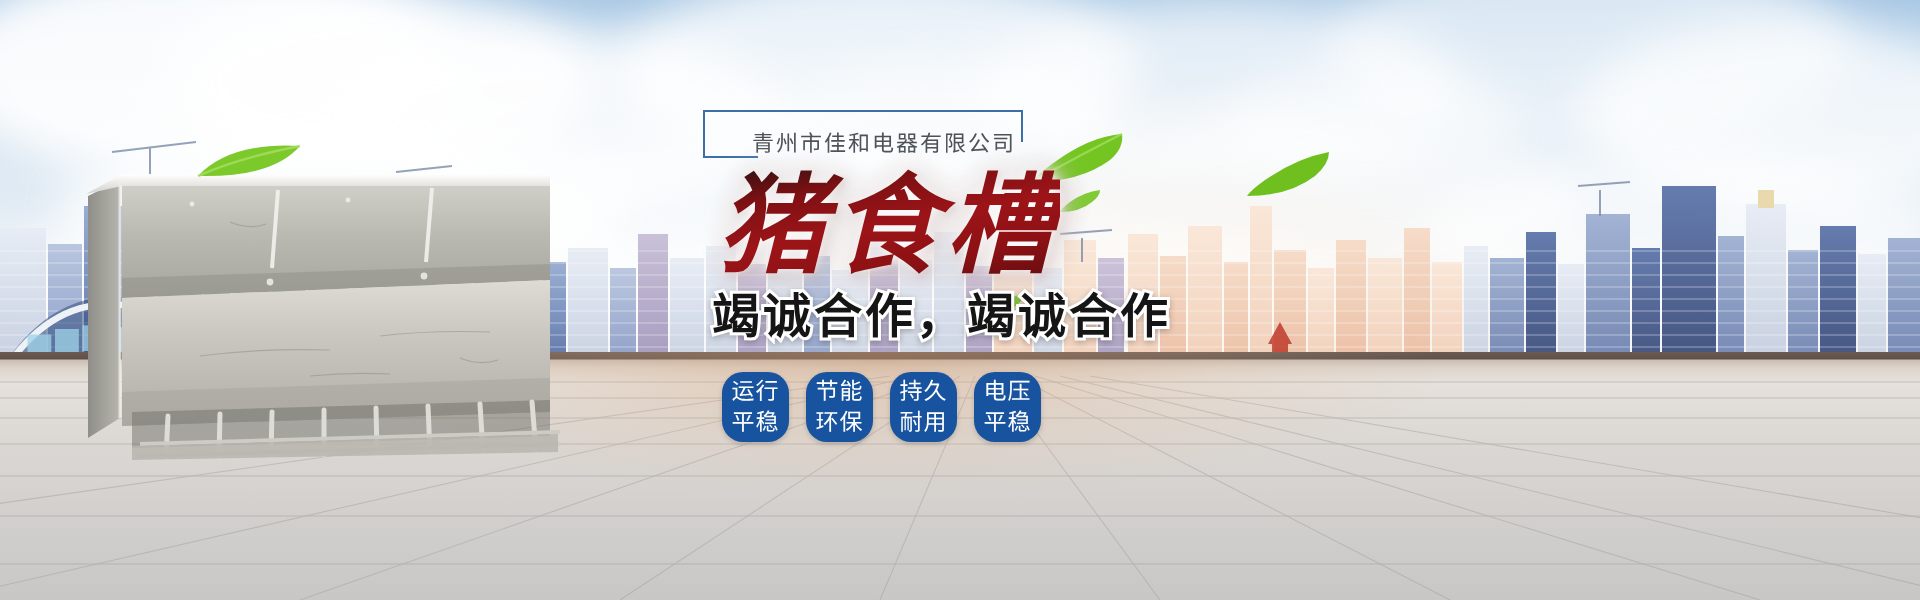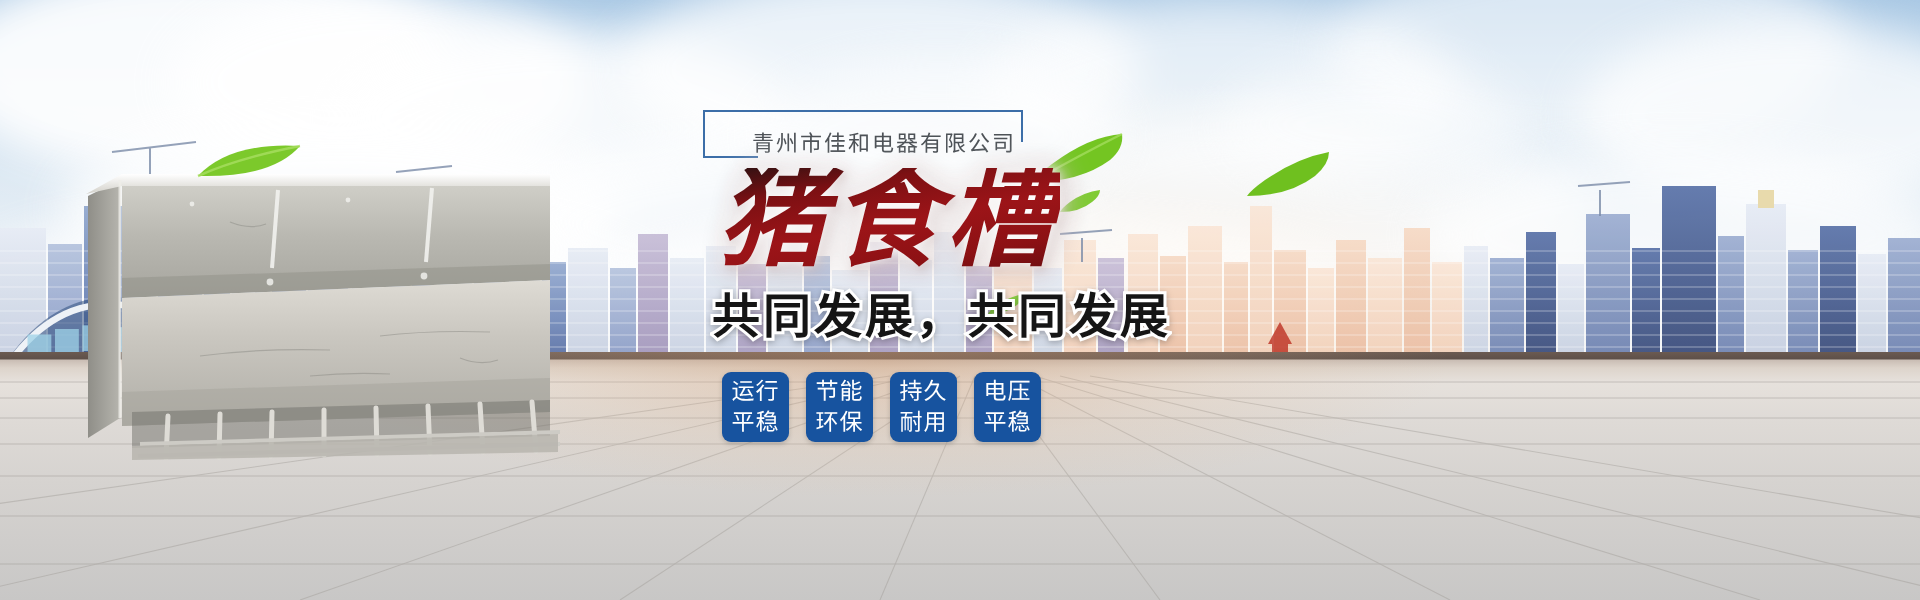--- a/index.html
+++ b/index.html
@@ -99,21 +99,21 @@
     position:absolute; left:752px; top:125px;
     font-size:22px; letter-spacing:2px; color:#4d5257;
     white-space:nowrap; font-weight:400;
     font-family:"DejaVu Sans","Liberation Sans",sans-serif;
   }
 
   .maintitle{
     position:absolute; left:718px; top:168px;
     font-size:108px; line-height:118px; white-space:nowrap;
     font-weight:700; letter-spacing:6px;
-    font-family:Liberation Mono, monospace;
+    font-family:Liberation Serif, serif;
     font-style:italic;
     color:#8e1414;
     background:linear-gradient(170deg,#2b1112 0%,#7d1013 22%,#9c1418 48%,#8d1114 72%,#5d0c0f 100%);
     -webkit-background-clip:text;
     background-clip:text;
     -webkit-text-fill-color:transparent;
     filter:drop-shadow(0 0 6px rgba(255,255,255,.95))
            drop-shadow(0 0 14px rgba(255,255,255,.85))
            drop-shadow(2px 3px 3px rgba(90,30,30,.35));
   }
@@ -127,21 +127,21 @@
     paint-order:stroke fill;
     filter:drop-shadow(0 2px 3px rgba(0,0,0,.25));
   }
 
   
   .badges{
     position:absolute; left:722px; top:372px;
     display:flex; gap:17px;
   }
   .badge{
-    width:67px; height:70px; border-radius:9px;
+    width:67px; height:70px; border-radius:21px;
     background:#17539f;
     display:flex; flex-direction:column;
     align-items:center; justify-content:center;
     color:#fff; font-size:23px; line-height:31px;
     letter-spacing:1px; font-weight:400;
     font-family:"DejaVu Sans","Liberation Sans",sans-serif;
     box-shadow:0 2px 5px rgba(0,0,0,.18);
   }
   .badge span{display:block;white-space:nowrap;}
 
@@ -465,21 +465,21 @@
       <span class="bb-line bb-top"></span>
       <span class="bb-line bb-left"></span>
       <span class="bb-line bb-right"></span>
       <span class="bb-line bb-bot"></span>
     </div>
 
     <div class="company">青州市佳和电器有限公司</div>
 
     <div class="maintitle">猪食槽</div>
 
-    <div class="subtitle">共同发展，共同发展</div>
+    <div class="subtitle">竭诚合作，竭诚合作</div>
 
     <div class="badges" id="badges">
         <div class="badge">
           <span>运行</span>
           <span>平稳</span>
         </div>
         <div class="badge">
           <span>节能</span>
           <span>环保</span>
         </div>

